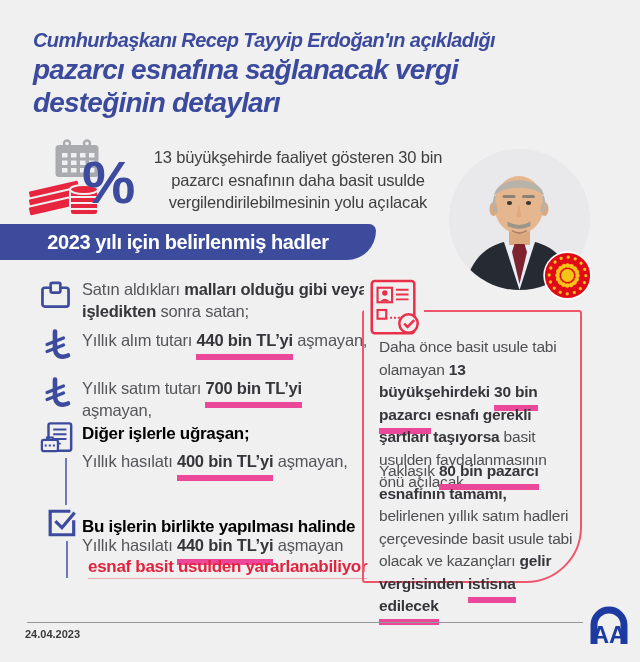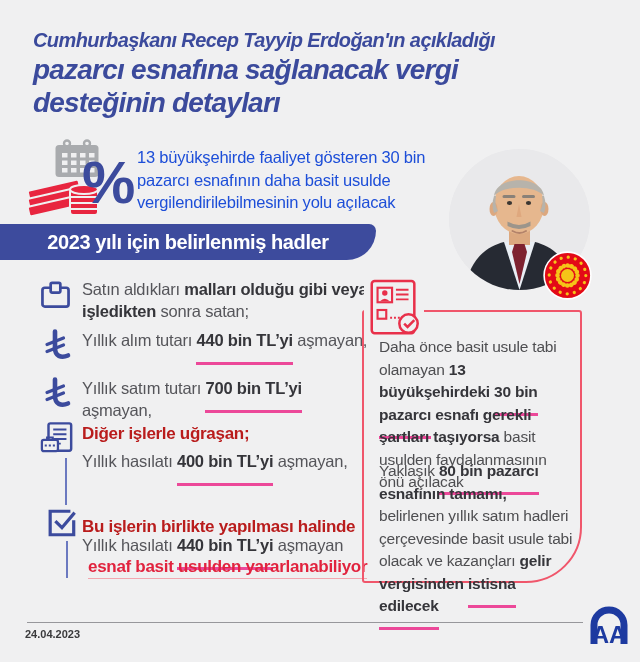--- a/index.html
+++ b/index.html
@@ -7,21 +7,21 @@
     position:relative;width:640px;height:662px;background:#f0f0f1;
     font-family:"Liberation Sans","DejaVu Sans",sans-serif;overflow:hidden;
   }
   
   .title{position:absolute;left:33px;top:27px;color:#3b4a9c;font-style:italic;}
   .title-kicker{font-size:20px;font-weight:bold;letter-spacing:-0.6px;line-height:26px;}
   .title-main{font-size:28px;font-weight:bold;letter-spacing:-0.8px;line-height:33px;}
   
   .intro-text{
     position:absolute;left:137px;top:146px;width:322px;
-    font-size:16.5px;line-height:22.5px;color:#1d4ed8;letter-spacing:-0.2px;
+    font-size:16.5px;line-height:22.5px;color:#404040;letter-spacing:-0.2px;text-align:center;
   }
   .icon-cluster{position:absolute;left:28px;top:139px;width:110px;height:80px;}
   .calendar{position:absolute;left:26px;top:0;}
   .money{position:absolute;left:0px;top:34px;}
   .percent{
     position:absolute;left:54px;top:14px;font-size:60px;font-weight:bold;
     color:#3c4b9d;line-height:1;letter-spacing:-2px;
   }
   
   .photo{
@@ -36,24 +36,24 @@
   }
   .banner span{color:#ffffff;font-size:20px;font-weight:bold;letter-spacing:-0.4px;text-align:right;}
   
   .li-text{
     position:absolute;left:82px;width:288px;font-size:16.5px;line-height:22px;
     color:#55555a;letter-spacing:-0.2px;
   }
   .li-icon{position:absolute;}
   .seg-b{font-weight:bold;color:#35353a;}
   .seg-bu{
-    font-weight:bold;color:#35353a;border-bottom:3px solid #ec4899;padding-bottom:13px;
+    font-weight:bold;color:#35353a;border-bottom:6px solid #ec4899;padding-bottom:5px;
   }
   .blue-head{
-    position:absolute;left:82px;width:310px;color:#b91c1c;font-weight:bold;
+    position:absolute;left:82px;width:310px;color:#000000;font-weight:bold;
     font-size:17px;letter-spacing:-0.3px;line-height:21px;
   }
   .red-result{
     position:absolute;left:88px;width:310px;color:#e1233e;font-weight:bold;
     font-size:17px;letter-spacing:-0.3px;line-height:20px;
   }
   .red-result span{border-bottom:1.5px solid #f3a7b0;padding-bottom:1.5px;}
   .vline{position:absolute;width:2px;background:#6b79c0;}
   
   .rightbox{

